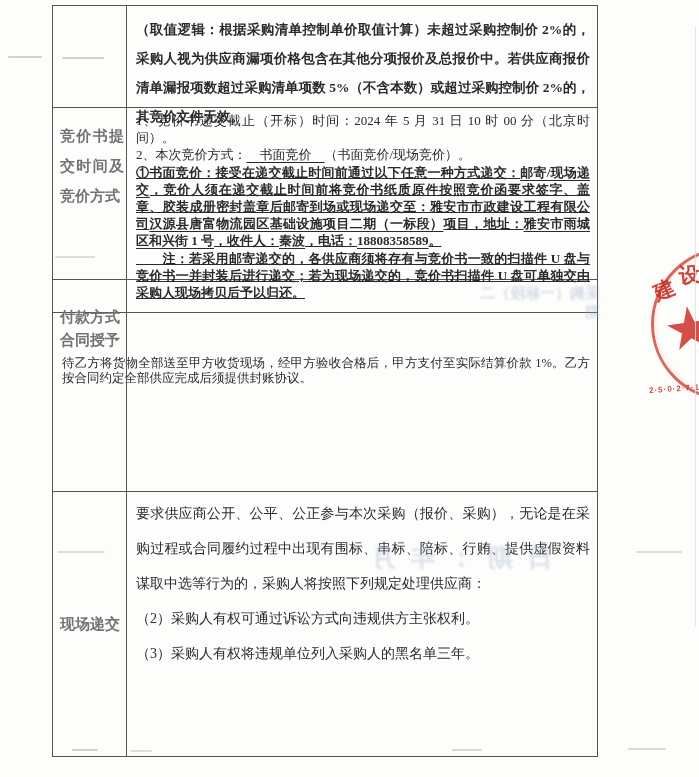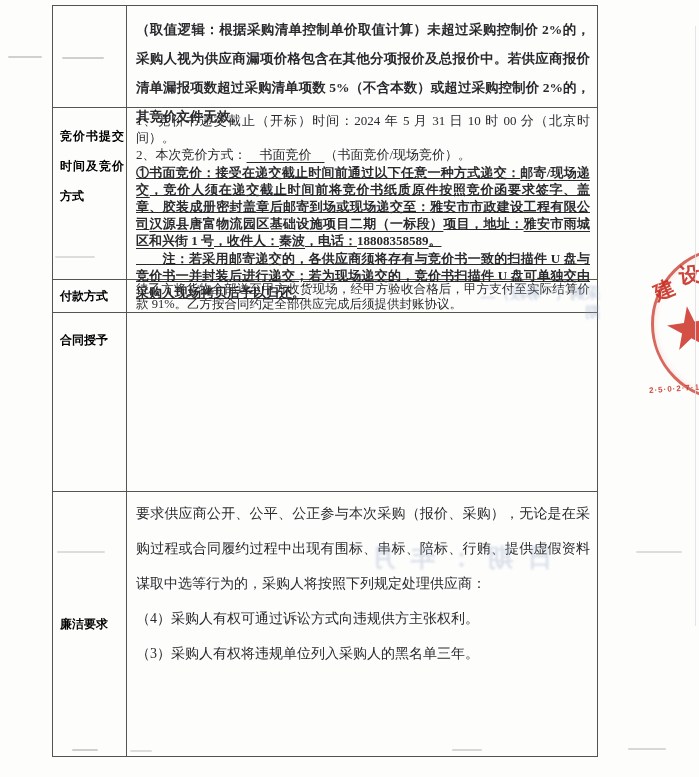--- a/index.html
+++ b/index.html
@@ -16,38 +16,38 @@
   .tbl{
     position:absolute;left:52px;top:5px;width:546px;
     border:1.6px solid #53534f;box-sizing:border-box;
     background:transparent;
   }
   .row{display:flex;box-sizing:border-box;border-top:1.5px solid #57554f;}
   .row:first-child{border-top:none;}
   .cell{box-sizing:border-box;}
   .lab{
     width:74px;flex:0 0 74px;border-right:1.5px solid #57554f;
-    font-weight:700;font-size:12px;color:#000000;
+    font-weight:700;font-size:15px;color:#737373;
     padding:0 2px 0 7px;display:flex;align-items:center;
     line-height:30px;text-align:justify;
   }
   .con{
     flex:1;padding:0 7px 0 9px;text-align:justify;min-width:0;
   }
   .para{margin:0;}
   .u{text-decoration:underline;text-underline-offset:3px;text-decoration-thickness:1.2px;}
   .b{font-weight:700;text-decoration:underline;}
 
   
   .r1{height:101px;}
   .r1 .con{font-size:13.5px;font-weight:700;line-height:29px;padding-top:9px;}
   .r2{height:172px;}
   .r2 .lab{align-items:flex-start;padding-top:13px;line-height:30px;}
   .r2 .con{font-size:13px;line-height:17.2px;padding-top:4px;}
-  .r3{height:33px;}
+  .r3{height:33px;flex-direction:column;}
   .r3 .con{font-size:12.5px;line-height:15px;padding-top:2px;}
   .r4{height:179px;}
   .r4 .lab{align-items:flex-start;padding-top:12px;}
   .r4 .con{font-size:13.5px;line-height:29.8px;padding-top:3px;}
   .r5{height:265px;}
   .r5 .con{font-size:14px;line-height:35px;padding-top:4px;}
 
   
   .stamp{position:absolute;top:238px;right:0;width:52px;height:170px;overflow:hidden;pointer-events:none;}
   .stamp-circle{
@@ -95,31 +95,31 @@
         <div class="cell con">
           <div class="para"><span>1、竞价书递交截止（开标）时间：2024 年 5 月 31 日 10 时 00 分（北京时间）。</span></div>
           <div class="para"><span>2、本次竞价方式：</span><span class="u">　书面竞价　</span><span>（书面竞价/现场竞价）。</span></div>
           <div class="para"><span class="b">①书面竞价：接受在递交截止时间前通过以下任意一种方式递交：</span><span class="u b">邮寄/现场递交</span><span class="b">，竞价人须在递交截止时间前将竞价书纸质原件按照竞价函要求签字、盖章、胶装成册密封盖章后邮寄到场或现场递交至：雅安市市政建设工程有限公司</span><span class="u b">汉源县唐富物流园区基础设施项目二期（一标段）</span><span class="b">项目，地址：</span><span class="u b">雅安市雨城区和兴街 1 号</span><span class="b">，收件人：</span><span class="u b">秦波</span><span class="b">，电话：</span><span class="u b">18808358589</span><span class="b">。</span></div>
           <div class="para"><span class="b">　　注：若采用邮寄递交的，各供应商须将存有与竞价书一致的扫描件 U 盘与竞价书一并封装后进行递交；若为现场递交的，竞价书扫描件 U 盘可单独交由采购人现场拷贝后予以归还。</span></div>
         </div>
       </div>
       <div class="row r3">
         <div class="cell lab">付款方式</div>
         <div class="cell con">
-          <div class="para"><span>待乙方将货物全部送至甲方收货现场，经甲方验收合格后，甲方支付至实际结算价款 91%。乙方按合同约定全部供应完成后须提供封账协议。</span></div>
+          <div class="para"><span>待乙方将货物全部送至甲方收货现场，经甲方验收合格后，甲方支付至实际结算价款 1%。乙方按合同约定全部供应完成后须提供封账协议。</span></div>
         </div>
       </div>
       <div class="row r4">
         <div class="cell lab">合同授予</div>
       </div>
       <div class="row r5">
-        <div class="cell lab">廉洁要求</div>
+        <div class="cell lab">现场递交</div>
         <div class="cell con">
           <div class="para"><span>要求供应商公开、公平、公正参与本次采购（报价、采购），无论是在采购过程或合同履约过程中出现有围标、串标、陪标、行贿、提供虚假资料谋取中选等行为的，采购人将按照下列规定处理供应商：</span></div>
-          <div class="para"><span>（4）采购人有权可通过诉讼方式向违规供方主张权利。</span></div>
+          <div class="para"><span>（2）采购人有权可通过诉讼方式向违规供方主张权利。</span></div>
           <div class="para"><span>（3）采购人有权将违规单位列入采购人的黑名单三年。</span></div>
         </div>
       </div>
     </div>
 
   <div class="stamp">
     <div class="stamp-circle"></div>
     <div class="stamp-char c1">建</div>
     <div class="stamp-char c2">设</div>
     <div class="stamp-star">★</div>

